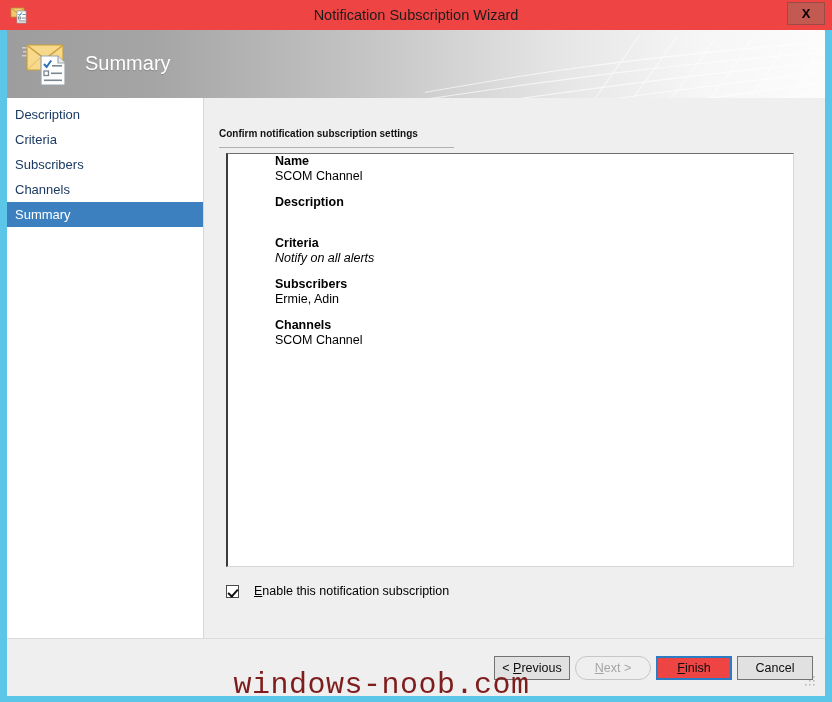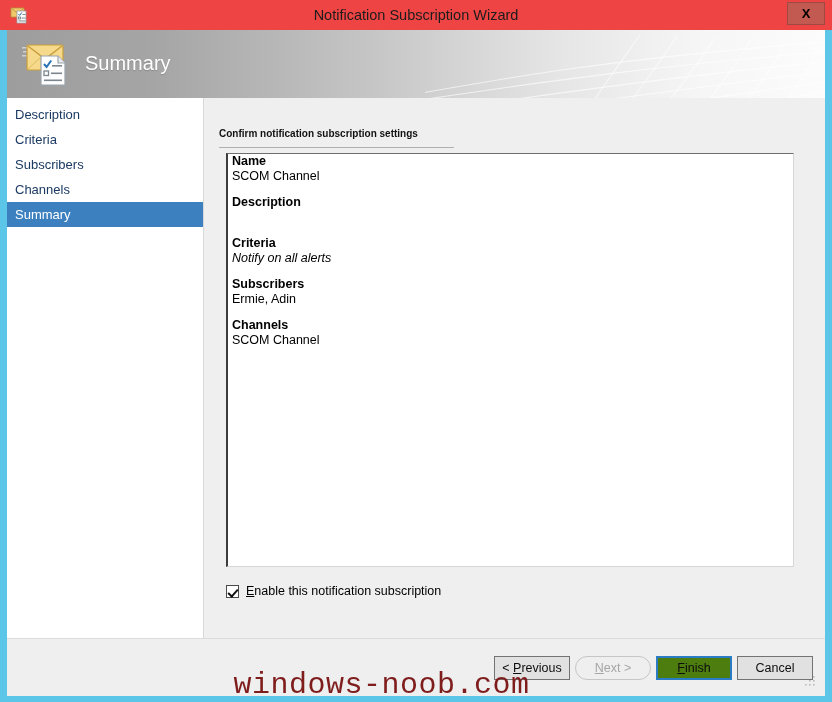--- a/index.html
+++ b/index.html
@@ -143,21 +143,21 @@
     left: 22px; top: 55px;
     width: 568px; height: 414px;
     background: #ffffff;
     border-top: 1px solid #6e6e6e;
     border-left: 2px solid #3c3c3c;
     border-right: 1px solid #d6d6d6;
     border-bottom: 1px solid #d6d6d6;
     box-sizing: border-box;
     overflow: hidden;
   }
-  .sum-block { padding: 0 0 0 4px; }
+  .sum-block { padding: 0 0 0 4px; margin-left: 43px; }
   .sum-label {
     font-size: 12.5px;
     font-weight: bold;
     color: #000000;
     font-family: "Liberation Sans", sans-serif;
     line-height: 15px;
   }
   .sum-value {
     font-size: 12.5px;
     color: #000000;
@@ -169,20 +169,21 @@
   .sum-spacer { height: 11px; }
 
   
   #enable-row {
     position: absolute;
     left: 22px; top: 484px;
     height: 18px;
     display: flex;
     align-items: center;
     cursor: pointer;
+    gap: 8px;
   }
   #enable-box {
     width: 13px; height: 13px;
     border: 1px solid #4a4a4a;
     background: #ffffff;
     box-sizing: border-box;
     position: relative;
     flex: 0 0 auto;
   }
   #enable-box::after {
@@ -229,21 +230,21 @@
   .wiz-button .acc { text-decoration: underline; }
   .wiz-button.disabled {
     color: #a6a6a6;
     background: #efefef;
     border-color: #c6c6c6;
     cursor: default;
     border-radius: 12px;
   }
   .wiz-button.default {
     border: 2px solid #2a7dc4;
-    background: #4d7c0f;
+    background: #ef4444;
     line-height: 20px;
   }
   #btn-previous { left: 487px; }
   #btn-next     { left: 568px; }
   #btn-finish   { left: 649px; }
   #btn-cancel   { left: 730px; }
 
   
   #watermark {
     position: absolute;

